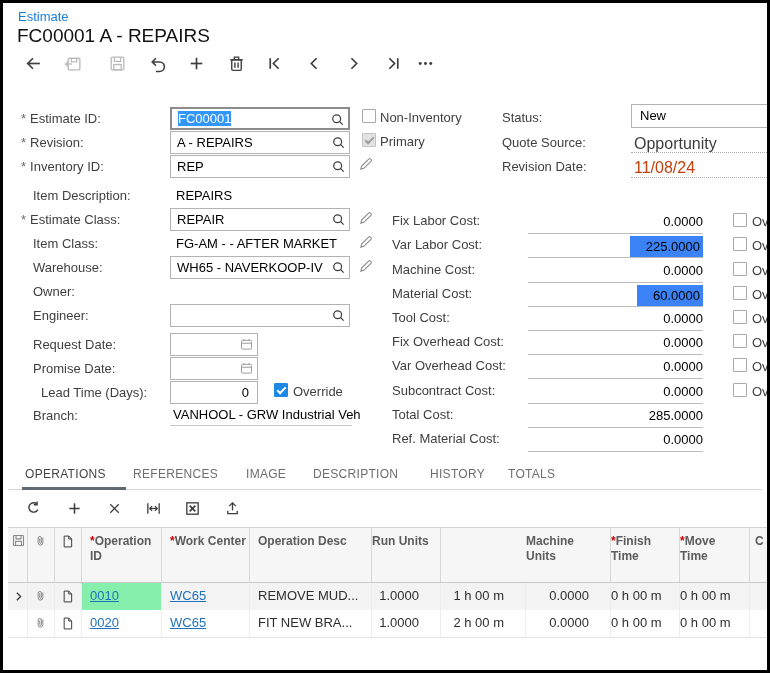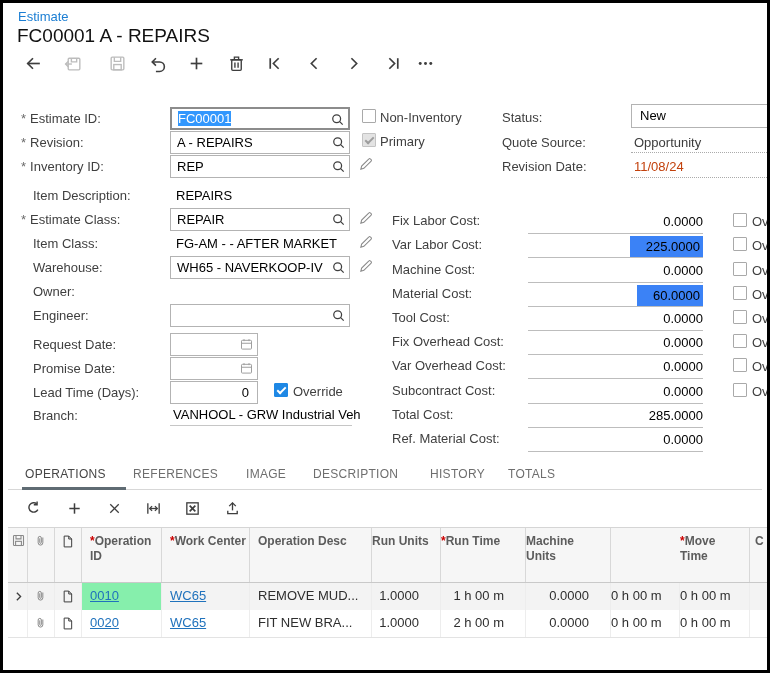--- a/index.html
+++ b/index.html
@@ -32,21 +32,21 @@
       border:solid #fff;border-width:0 2px 2px 0;transform:rotate(45deg);}
   .cb.dis{background:#e3e3e3;border-color:#c3c3c3;cursor:default;}
   .cb.dis::after{content:"";position:absolute;left:4px;top:1px;width:3px;height:7px;
       border:solid #9d9d9d;border-width:0 2px 2px 0;transform:rotate(45deg);}
   .cblbl{position:absolute;font-size:13px;color:#3f3f3f;white-space:nowrap;}
   .costval{position:absolute;left:528px;width:175px;height:21px;line-height:20px;
       border-bottom:1px solid #bdbdbd;font-size:13px;color:#000;text-align:right;white-space:nowrap;}
   .hl{background:#3b82f6;display:inline-block;padding:1px 3px 0 16px;height:21px;box-sizing:border-box;}
   .statusbox{position:absolute;left:631px;top:104px;width:150px;height:24px;border:1px solid #b3b3b3;
       box-sizing:border-box;background:#fff;font-size:13px;color:#000;line-height:22px;padding-left:8px;}
-  .roval{position:absolute;font-size:13px;white-space:nowrap;}
+  .roval{position:absolute;font-size:16px;white-space:nowrap;}
   .tab{position:absolute;top:467px;font-size:12px;color:#6e6e6e;letter-spacing:.3px;cursor:pointer;}
   .tab.active{color:#454545;}
   .tabline{position:absolute;top:489px;left:8px;width:754px;height:1px;background:#d7d7d7;}
   .tabactive{position:absolute;top:487px;left:22px;width:104px;height:3px;background:#5f6b73;}
   .ghead{position:absolute;left:8px;top:527px;width:759px;height:56px;background:#f6f6f6;
       border-top:1px solid #d5d5d5;border-bottom:1px solid #c9c9c9;box-sizing:border-box;}
   .gh{position:absolute;top:0;height:54px;font-size:12px;font-weight:bold;color:#5c5c5c;
       border-right:1px solid #d8d8d8;box-sizing:border-box;padding-top:6px;line-height:15px;cursor:pointer;}
   .gh.num{text-align:left;padding-right:8px;}
   .gh.txtcol{padding-left:8px;}
@@ -344,21 +344,21 @@
       </span></div>
 
   <div class="lbl" style="left:33px;top:361px">Promise Date:</div>
   <div class="fbox" style="top:357px;width:88px"><span></span>
     <span class="inbox-ic">
         <svg class="ic" style="color:#9f9f9f">
           <use href="#s-cal"></use>
         </svg>
       </span></div>
 
-  <div class="lbl" style="left:33px;top:385px">Lead Time (Days):</div>
+  <div class="lbl" style="left:41px;top:385px">Lead Time (Days):</div>
   <div class="fbox" style="top:381px;width:88px;text-align:right;padding:1px 8px 0 6px"><span>0</span></div>
   <div class="cb on" style="left:274px;top:383px"></div>
   <div class="cblbl" style="left:293px;top:384px">Override</div>
 
   <div class="lbl" style="left:33px;top:408px">Branch:</div>
   <div class="txt" style="left:173px;top:407px">VANHOOL - GRW Industrial Veh</div>
   <div class="uline" style="left:170px;top:425px;width:182px"></div>
 
   <div class="cb" style="left:362px;top:109px"></div>
   <div class="cblbl" style="left:380px;top:110px">Non-Inventory</div>
@@ -481,22 +481,22 @@
         <span class="cell-ic">
           <svg class="ic">
             <use href="#s-note"></use>
           </svg>
         </span>
       </div>
     <div class="gh txtcol" style="left:74px;width:80px"><span class="gstar">*</span><span>Operation ID</span></div>
     <div class="gh txtcol" style="left:154px;width:88px"><span class="gstar">*</span><span>Work Center</span></div>
     <div class="gh txtcol" style="left:242px;width:122px"><span>Operation Desc</span></div>
     <div class="gh num" style="left:364px;width:69px"><span>Run Units</span></div>
-    <div class="gh num" style="left:433px;width:85px"><span class="gstar">*</span><span>Run Time</span></div>
     <div class="gh num" style="left:518px;width:85px"><span>Machine Units</span></div>
+    <div class="gh num" style="left:603px;width:69px"><span class="gstar">*</span><span>Finish Time</span></div>
     <div class="gh num" style="left:672px;width:70px"><span class="gstar">*</span><span>Move Time</span></div>
     <div class="gh txtcol" style="left:742px;width:17px;padding-left:5px;border-right:none"><span>C</span></div>
   </div>
 
   <div class="grow" style="top:583px;background:#f3f3f3;border-bottom:1px solid #e3e3e3">
     <div class="gc" style="left:2px;width:18px">
         <span class="cell-ic" style="left:1px">
           <svg class="ic">
             <use href="#s-chevr"></use>
           </svg>

